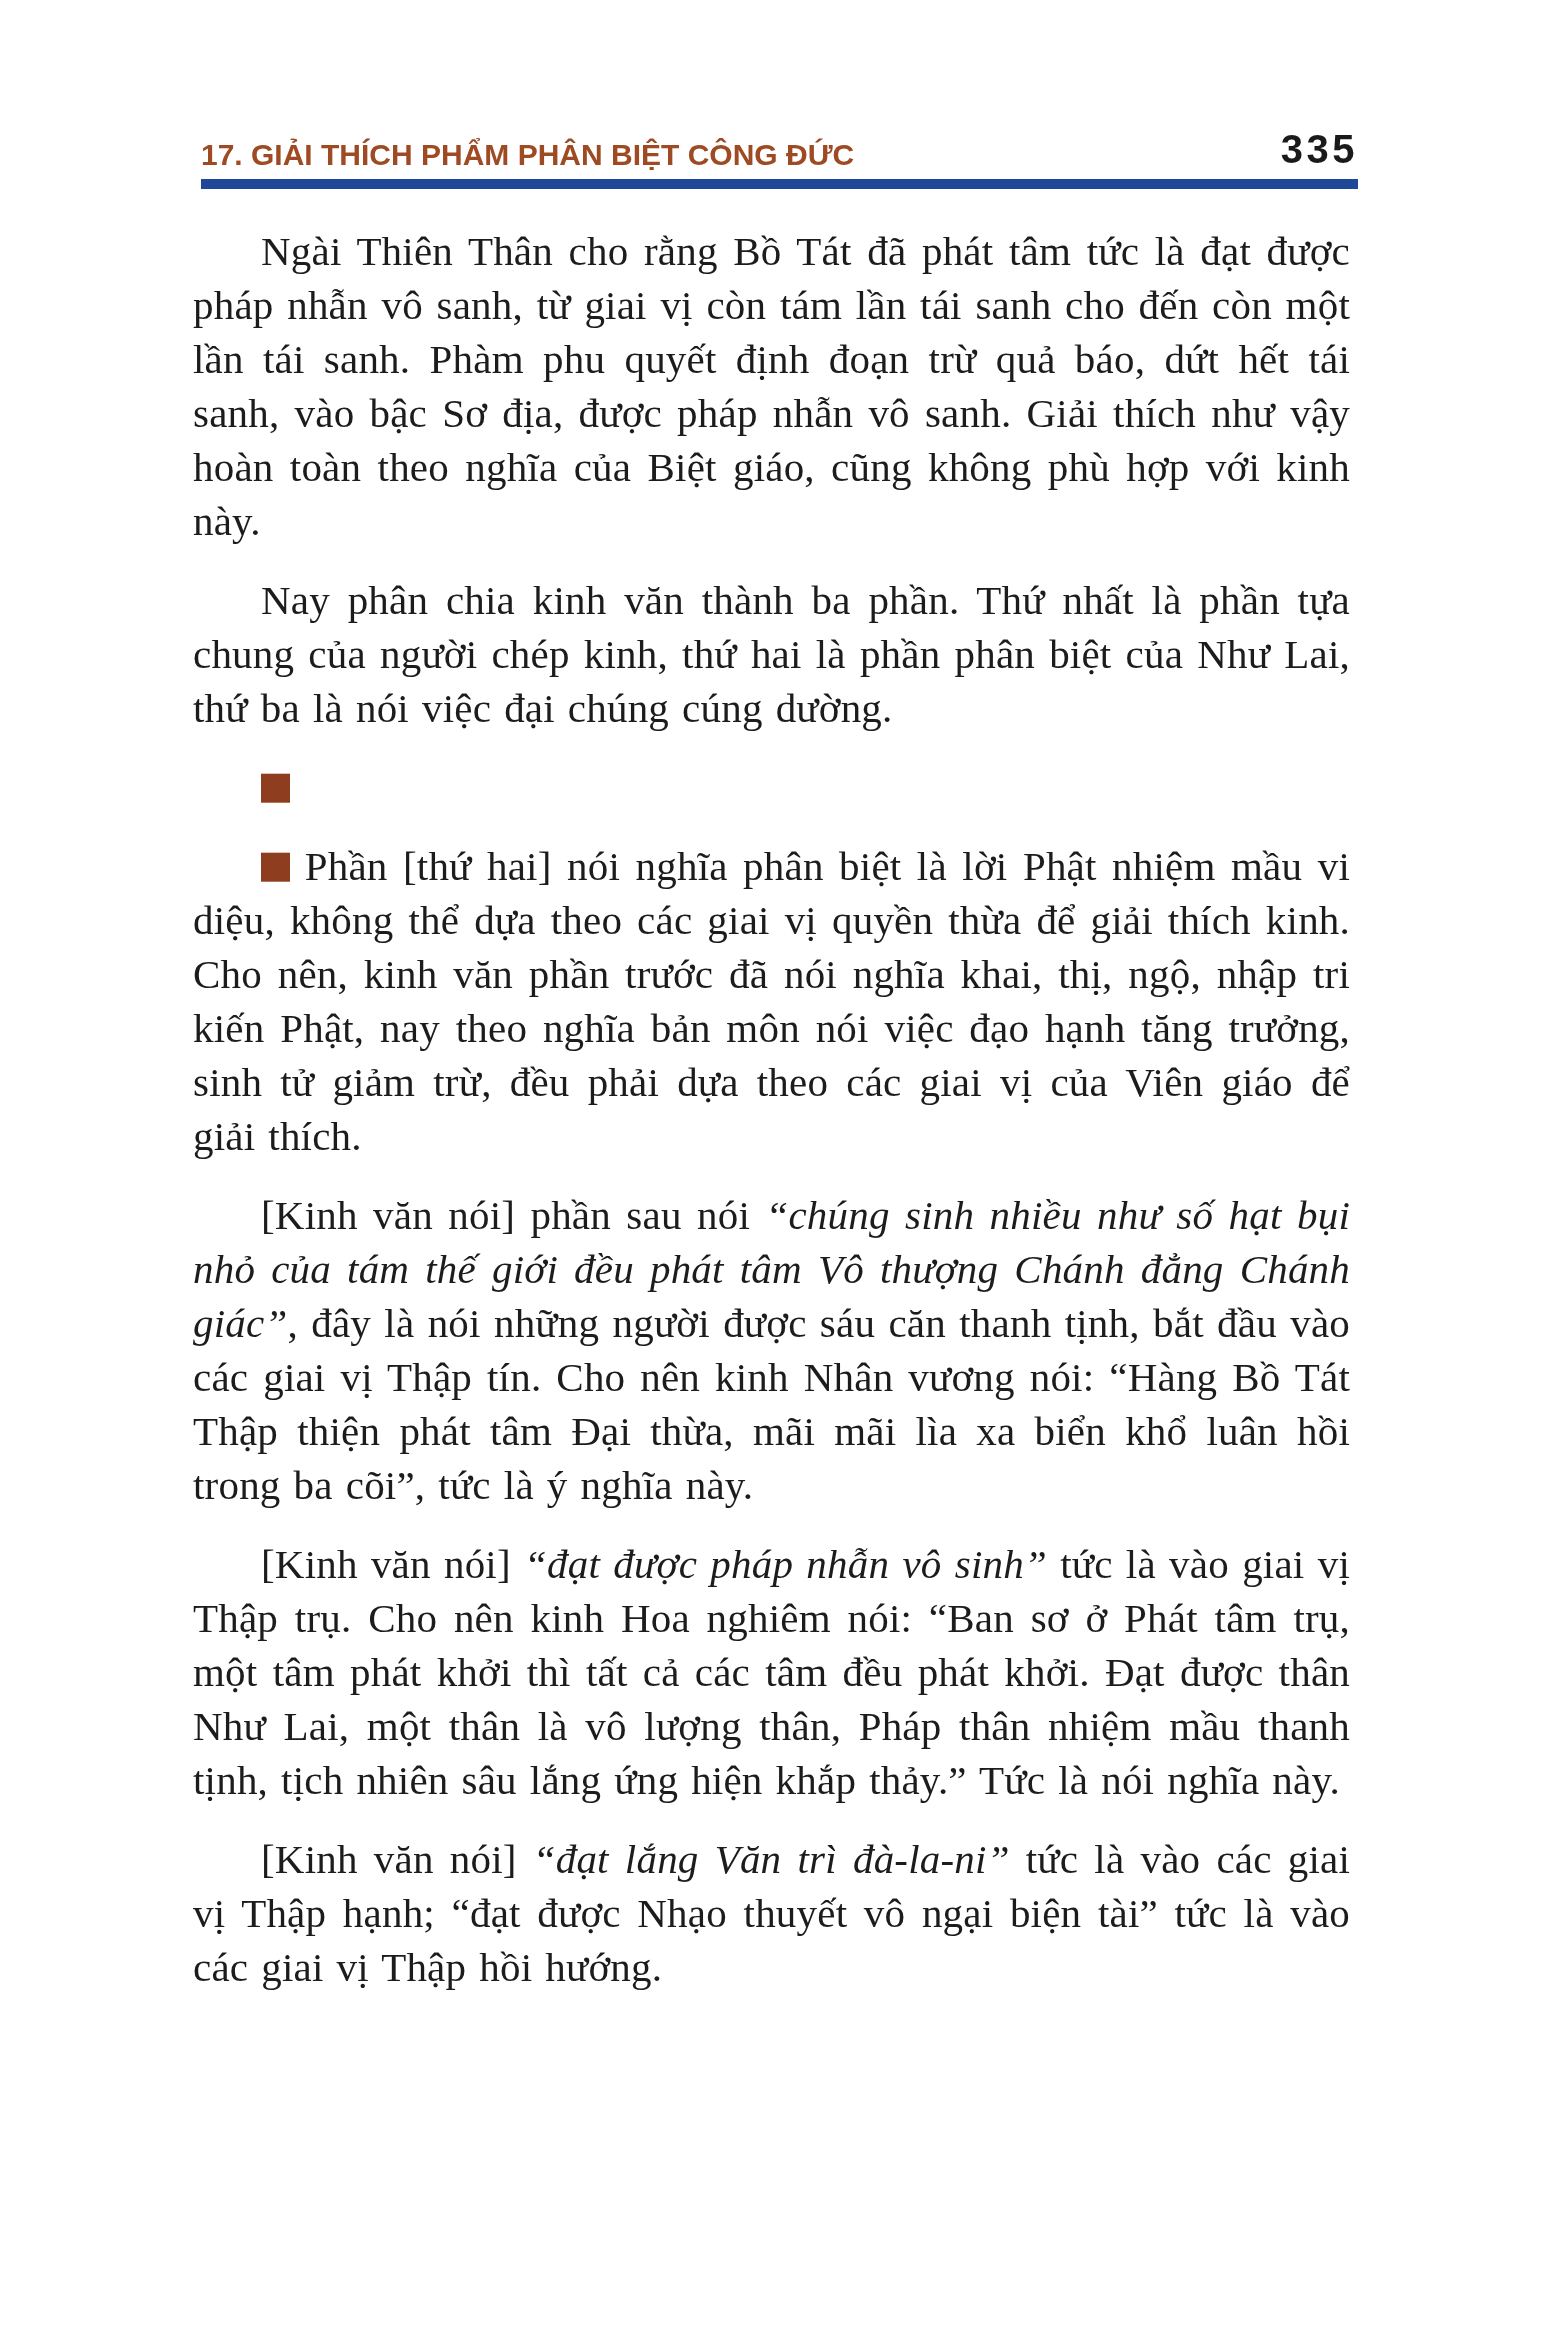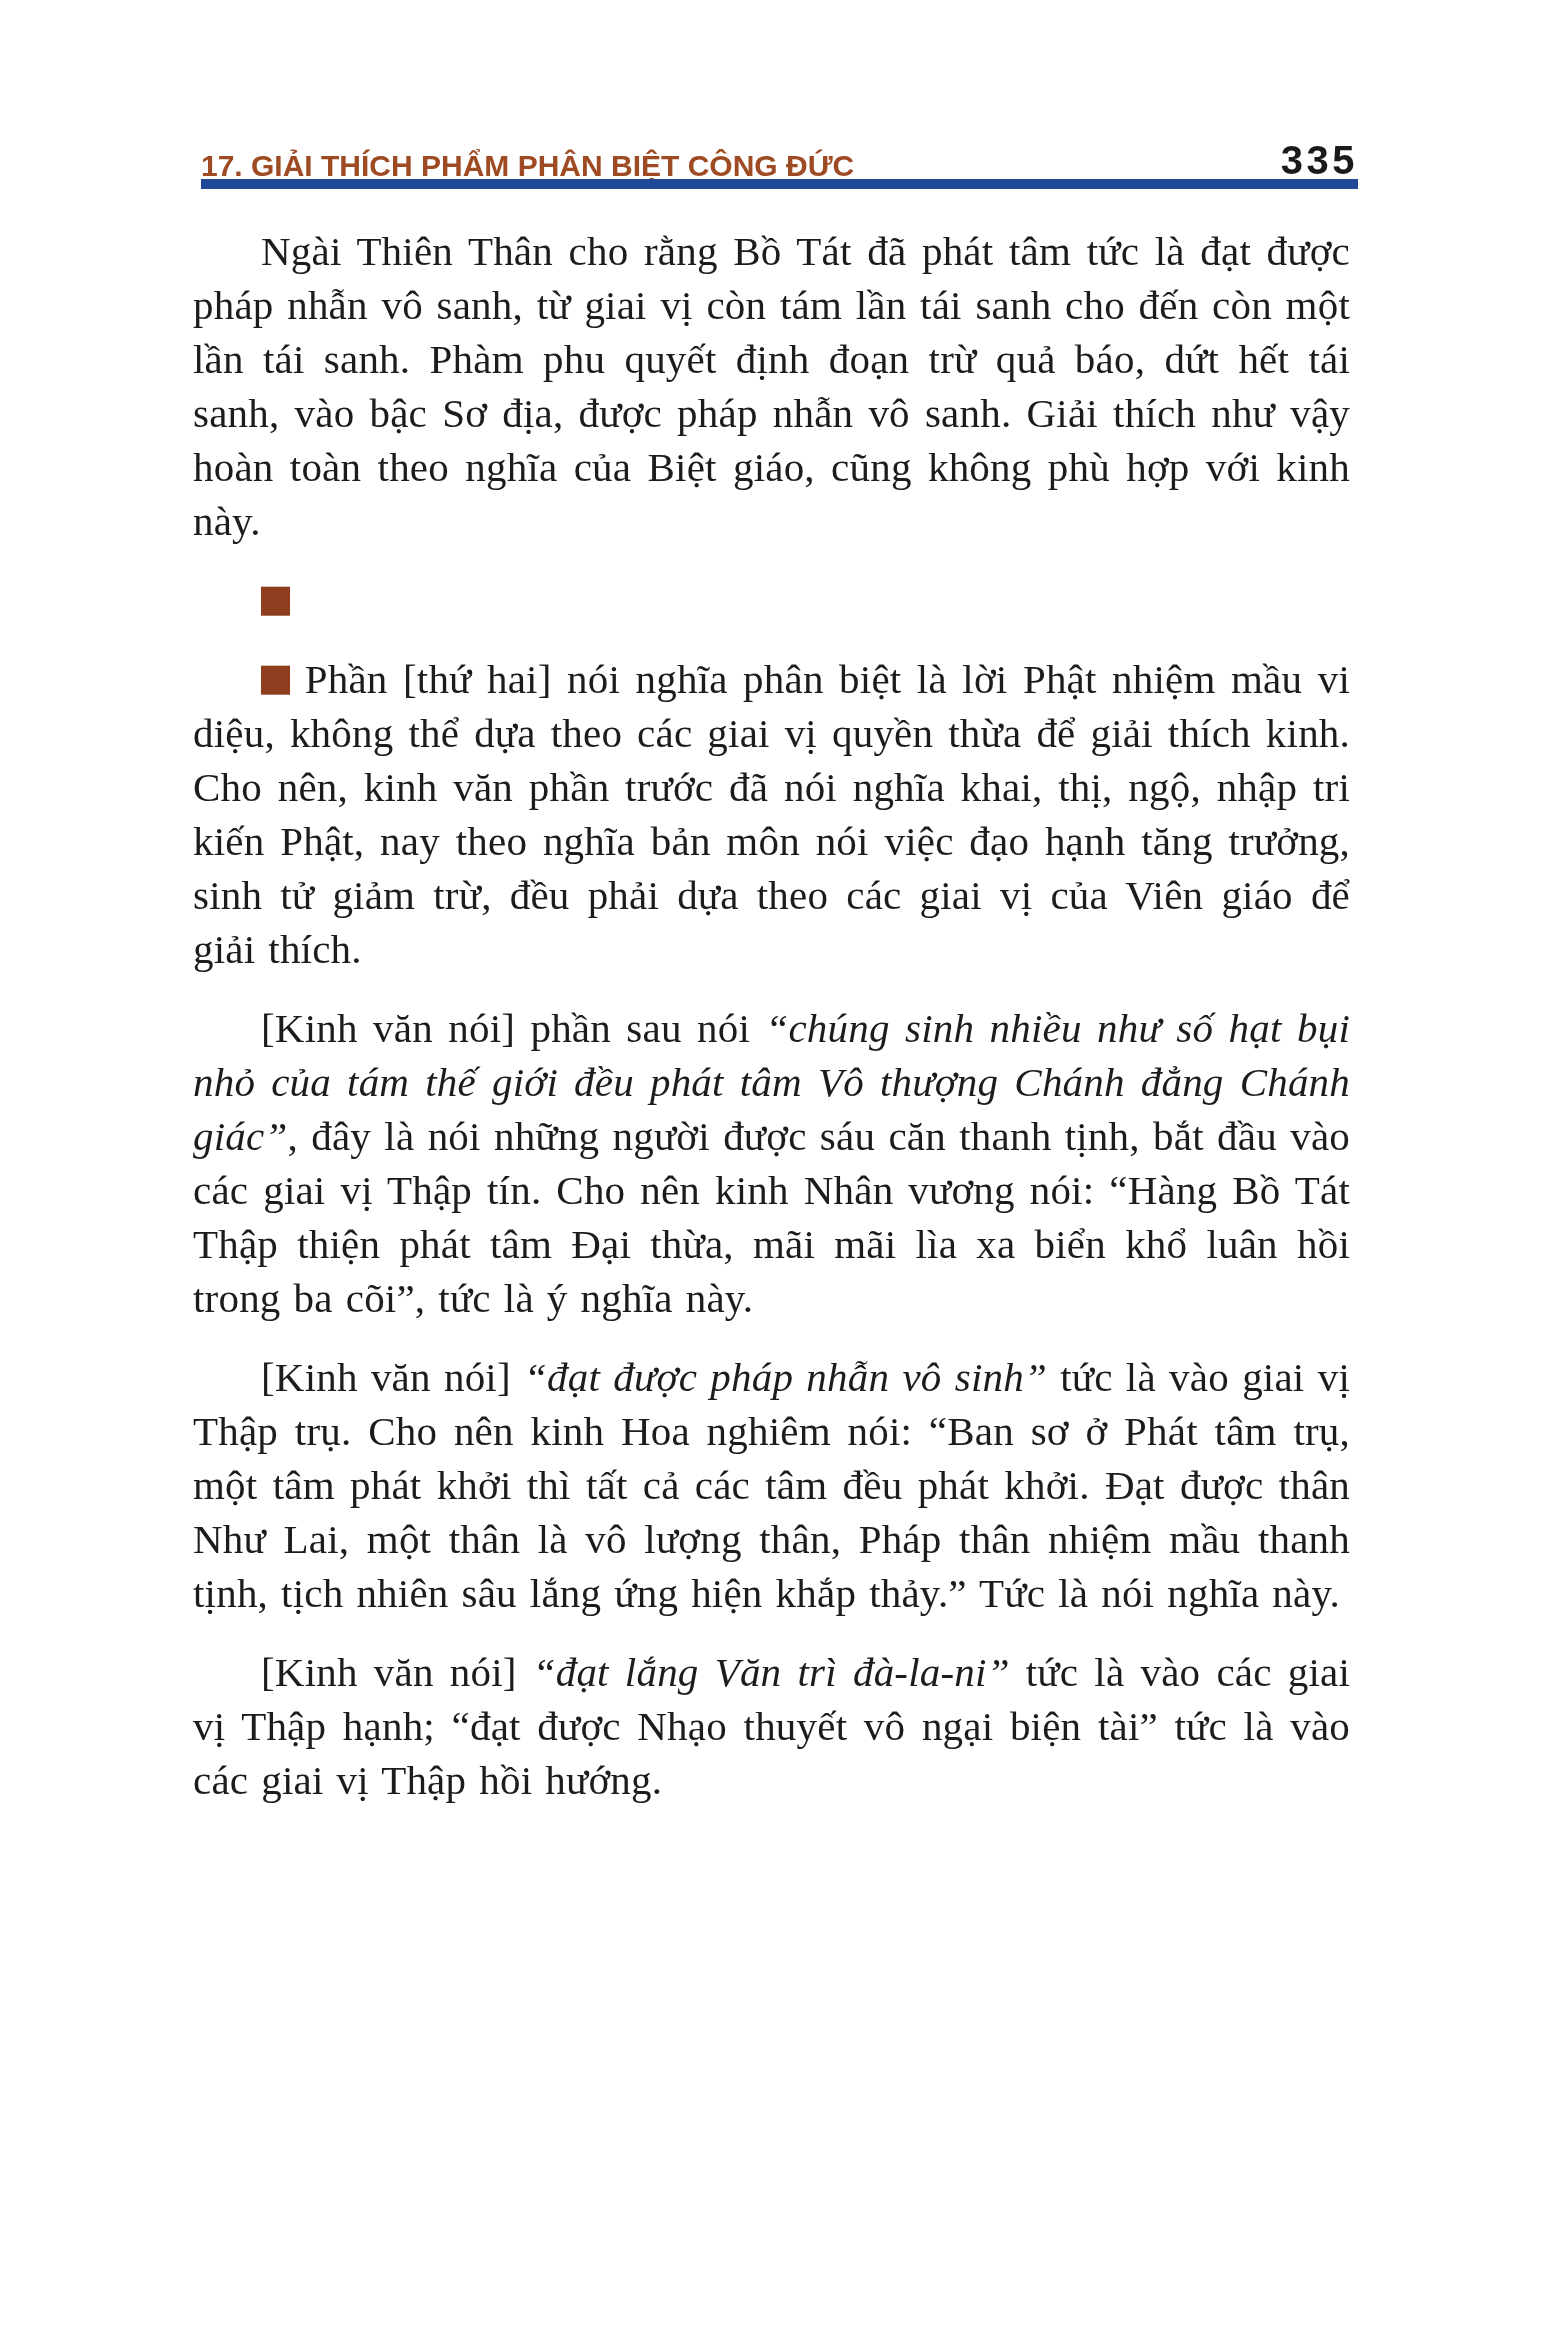--- a/index.html
+++ b/index.html
@@ -14,21 +14,21 @@
   body{background:#e8e8e8;}
   .page{
     position:relative;
     width:1561px;height:2342px;
     background:var(--bg-color);
     overflow:hidden;
     margin:0 auto;
   }
   .header-row{
     position:absolute;
-    left:201px;width:1157px;top:136px;height:47px;
+    left:201px;width:1157px;top:125px;height:47px;
     display:flex;justify-content:space-between;align-items:flex-end;
   }
   .chapter-title{
     font-family:"Liberation Sans",sans-serif;
     font-weight:700;
     font-size:30px;
     letter-spacing:0px;
     color:var(--header-color);
     white-space:nowrap;
   }
@@ -75,20 +75,21 @@
 <body>
 
 <div class="page">
   <div class="header-row">
     <span class="chapter-title">17. GIẢI THÍCH PHẨM PHÂN BIỆT CÔNG ĐỨC</span>
     <span class="page-number">335</span>
   </div>
   <div class="header-rule"></div>
   <div class="content">
       <p class="para"><span class="run">Ngài Thiên Thân cho rằng Bồ Tát đã phát tâm tức là đạt được pháp nhẫn vô sanh, từ giai vị còn tám lần tái sanh cho đến còn một lần tái sanh. Phàm phu quyết định đoạn trừ quả báo, dứt hết tái sanh, vào bậc Sơ địa, được pháp nhẫn vô sanh. Giải thích như vậy hoàn toàn theo nghĩa của Biệt giáo, cũng không phù hợp với kinh này.</span></p>
+      <p class="para"><span class="run">Nay phân chia kinh văn thành ba phần. Thứ nhất là phần tựa chung của người chép kinh, thứ hai là phần phân biệt của Như Lai, thứ ba là nói việc đại chúng cúng dường.</span></p>
       <p class="para"><span class="bullet"></span></p>
       <p class="para"><span class="bullet"></span><span class="run">Phần [thứ hai] nói nghĩa phân biệt là lời Phật nhiệm mầu vi diệu, không thể dựa theo các giai vị quyền thừa để giải thích kinh. Cho nên, kinh văn phần trước đã nói nghĩa khai, thị, ngộ, nhập tri kiến Phật, nay theo nghĩa bản môn nói việc đạo hạnh tăng trưởng, sinh tử giảm trừ, đều phải dựa theo các giai vị của Viên giáo để giải thích.</span></p>
       <p class="para"><span class="run">[Kinh văn nói] phần sau nói </span><span class="run it">“chúng sinh nhiều như số hạt bụi nhỏ của tám thế giới đều phát tâm Vô thượng Chánh đẳng Chánh giác”</span><span class="run">, đây là nói những người được sáu căn thanh tịnh, bắt đầu vào các giai vị Thập tín. Cho nên kinh Nhân vương nói: “Hàng Bồ Tát Thập thiện phát tâm Đại thừa, mãi mãi lìa xa biển khổ luân hồi trong ba cõi”, tức là ý nghĩa này.</span></p>
       <p class="para"><span class="run">[Kinh văn nói] </span><span class="run it">“đạt được pháp nhẫn vô sinh”</span><span class="run"> tức là vào giai vị Thập trụ. Cho nên kinh Hoa nghiêm nói: “Ban sơ ở Phát tâm trụ, một tâm phát khởi thì tất cả các tâm đều phát khởi. Đạt được thân Như Lai, một thân là vô lượng thân, Pháp thân nhiệm mầu thanh tịnh, tịch nhiên sâu lắng ứng hiện khắp thảy.” Tức là nói nghĩa này.</span></p>
       <p class="para"><span class="run">[Kinh văn nói] </span><span class="run it">“đạt lắng Văn trì đà-la-ni”</span><span class="run"> tức là vào các giai vị Thập hạnh; “đạt được Nhạo thuyết vô ngại biện tài” tức là vào các giai vị Thập hồi hướng.</span></p>
     </div>
 </div>
 
 
 </body></html>

